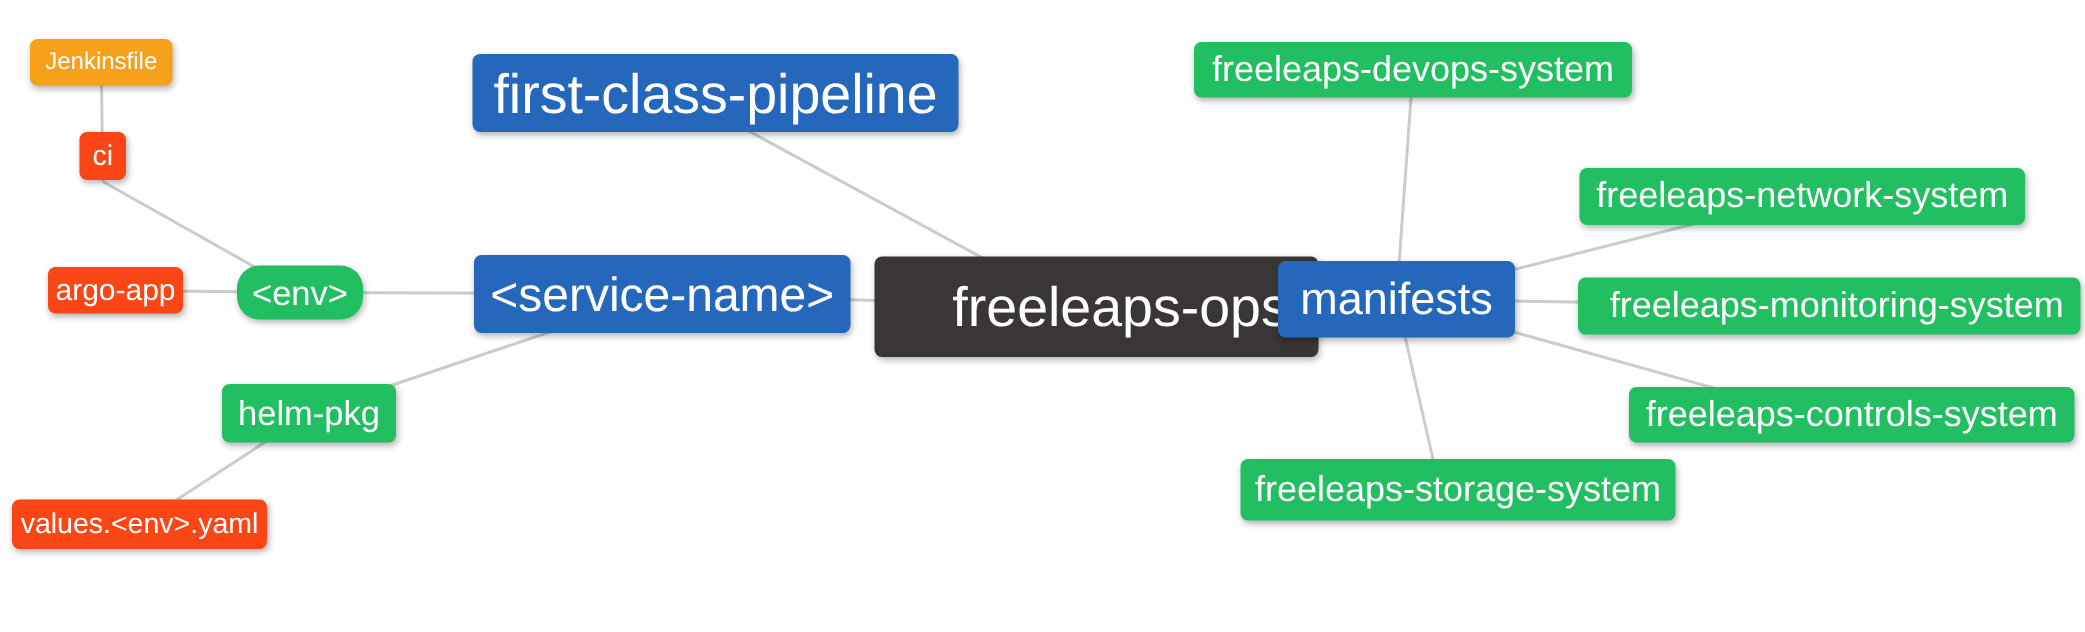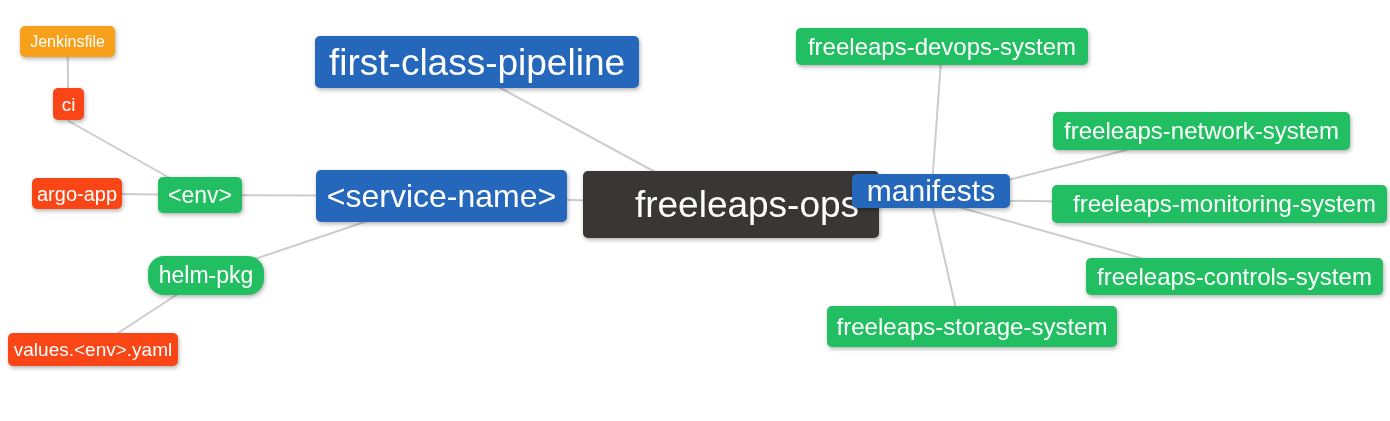--- a/index.html
+++ b/index.html
@@ -29,26 +29,26 @@
     box-shadow: 1px 2px 4px rgba(0,0,0,0.30);
     cursor: pointer;
     line-height: 1;
     user-select: none;
   }
   
   .n-jenkinsfile   { left:20px;   top:26px;  width:95px;  height:31px; font-size:16px; }
   .n-ci            { left:53px;   top:88px; width:31px;  height:32px; font-size:19px; }
   .n-argo-app      { left:32px;   top:178px; width:90px;  height:31px; font-size:20px; }
   .n-env           { left:158px;  top:177px; width:84px;  height:36px; font-size:23px; }
-  .n-helm-pkg      { left:148px;  top:256px; width:116px; height:39px; font-size:23px;border-radius:16px; }
+  .n-helm-pkg      { left:148px;  top:256px; width:116px; height:39px; font-size:23px; }
   .n-values-yaml   { left:8px;    top:333px; width:170px; height:33px; font-size:19px; }
   .n-pipeline      { left:315px;  top:36px;  width:324px; height:52px; font-size:37px; }
   .n-service-name  { left:316px;  top:170px; width:251px; height:52px; font-size:32px; }
   .n-freeleaps-ops { left:583px;  top:171px; width:264px; height:67px; font-size:37px; }
-  .n-manifests     { left:852px;  top:174px; width:158px; height:34px; font-size:30px; }
+  .n-manifests     { left:852px;  top:174px; width:158px; height:51px; font-size:30px; }
   .n-devops        { left:796px;  top:28px;  width:292px; height:37px; font-size:24px; }
   .n-network       { left:1053px; top:112px; width:297px; height:38px; font-size:24px; }
   .n-monitoring    { left:1052px; top:185px; width:325px; height:38px; font-size:24px; }
   .n-controls      { left:1058px; top:258px; width:297px; height:37px; font-size:24px; }
   .n-storage       { left:815px;  top:306px; width:290px; height:41px; font-size:24px;margin-left:12px; }
 </style>
 </head>
 <body>
 
 <div class="stage">
@@ -69,21 +69,21 @@
       <line x1="931" y1="199.5" x2="1206.5" y2="276.5" stroke="#CCCCCC" stroke-width="2"></line>
       <line x1="931" y1="199.5" x2="960" y2="326.5" stroke="#CCCCCC" stroke-width="2"></line>
     </svg>
 
   <div class="node n-jenkinsfile" style="background: rgb(247, 161, 27);">Jenkinsfile</div>
 
   <div class="node n-ci" style="background: rgb(250, 70, 22);">ci</div>
 
   <div class="node n-argo-app" style="background: rgb(250, 70, 22);">argo-app</div>
 
-  <div class="node n-env" style="background: rgb(34, 191, 98);">&lt;env&gt;</div>
+  <div class="node n-env" style="background: rgb(34, 191, 98); border-radius: 15px;">&lt;env&gt;</div>
 
   <div class="node n-helm-pkg" style="background: rgb(34, 191, 98);">helm-pkg</div>
 
   <div class="node n-values-yaml" style="background: rgb(250, 70, 22);">values.&lt;env&gt;.yaml</div>
 
   <div class="node n-pipeline" style="background: rgb(37, 103, 186);">first-class-pipeline</div>
 
   <div class="node n-service-name" style="background: rgb(37, 103, 186);">&lt;service-name&gt;</div>
 
   <div class="node n-freeleaps-ops" style="background: rgb(59, 54, 54); padding-left: 32px;">freeleaps-ops</div>

